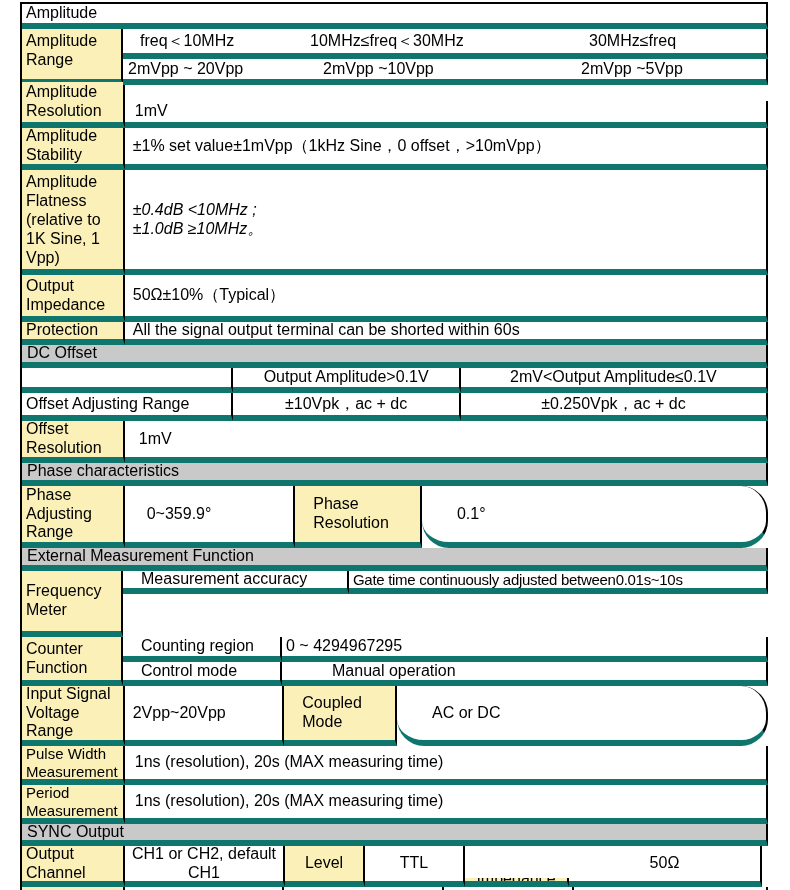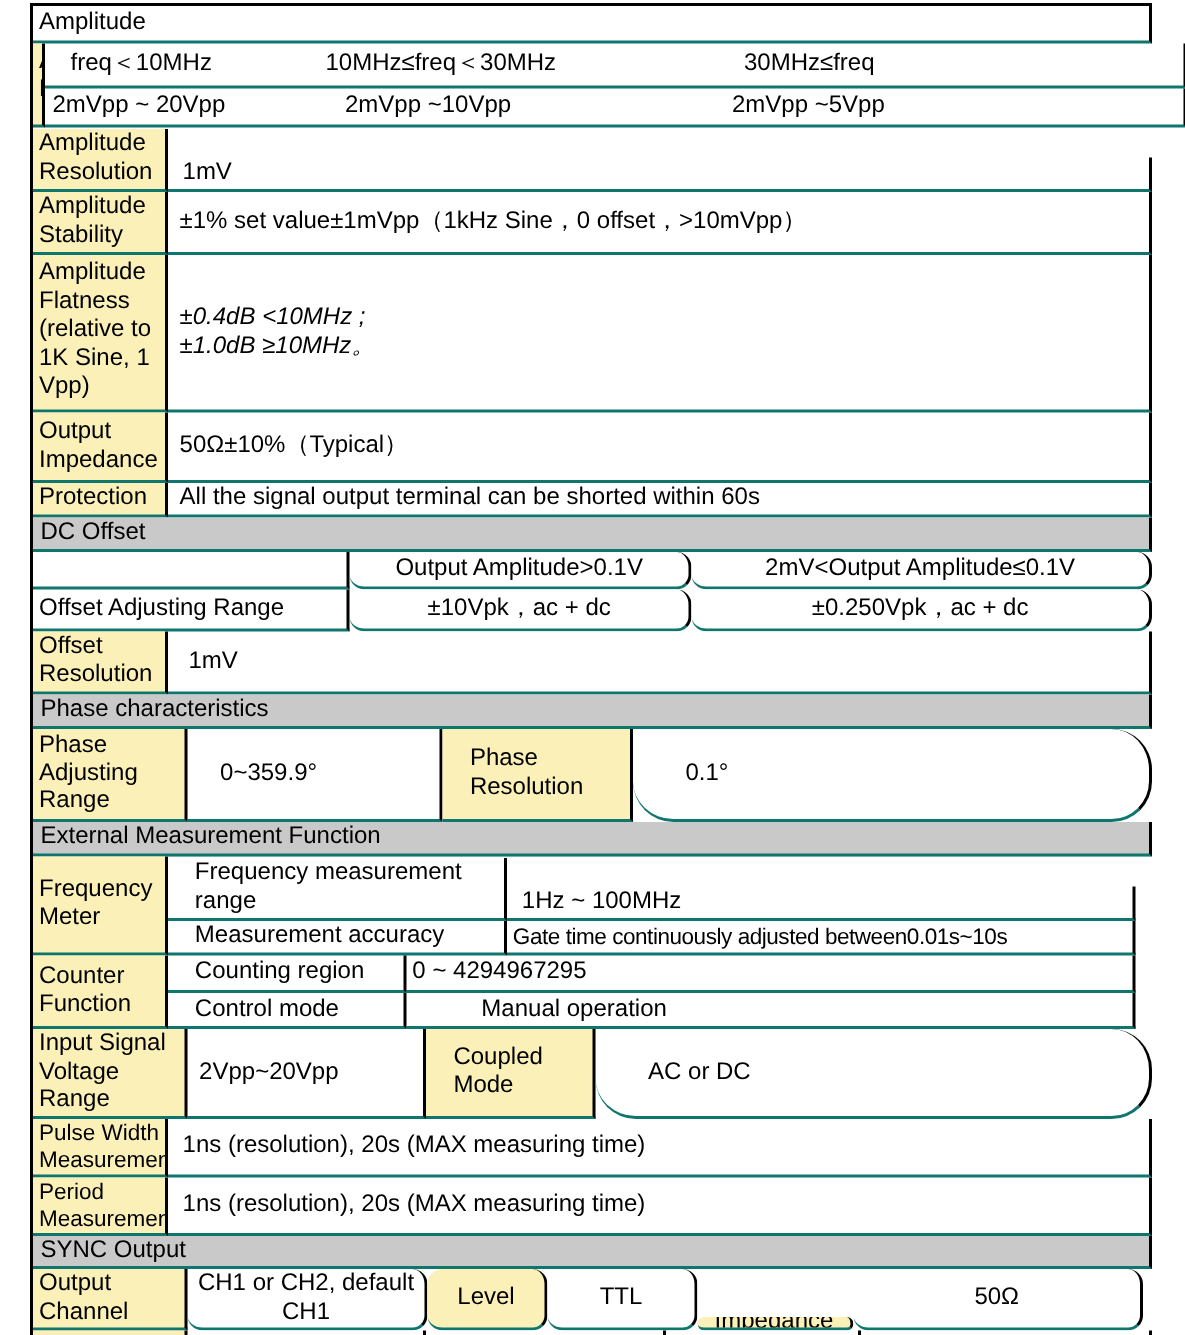--- a/index.html
+++ b/index.html
@@ -7,36 +7,36 @@
     width:790px;height:890px;overflow:hidden;background:#ffffff;
     font-family:"Liberation Sans","DejaVu Sans",sans-serif;color:#000;
   }
   .spec-table{
     position:relative;margin:2px 0 0 20px;width:748px;
     border-top:2px solid #000;border-left:2px solid #000;box-sizing:border-box;
   }
   .row{display:flex;align-items:stretch;}
   .stack{display:flex;flex-direction:column;}
   .cell{
-    box-sizing:border-box;border-right:2px solid #000;border-bottom:2px solid #0f766e;
+    box-sizing:border-box;border-right:2px solid #000;border-bottom:6px solid #0f766e;
     display:flex;align-items:center;font-size:16px;line-height:1.18;
     padding:1px 2px 1px 4px;overflow:hidden;
   }
   .label{background:var(--yellow,#FAF0B8);}
   .section{background:var(--gray,#C9C9C9);padding-left:5px;}
   .top{align-items:flex-start;padding-top:3px;}
   .rel{position:relative;}
   .pos{position:absolute;top:50%;transform:translateY(-50%);white-space:nowrap;}
-  .center{justify-content:center;text-align:center;padding-left:2px;border-radius:10px;}
+  .center{justify-content:center;text-align:center;padding-left:2px;}
   .small{font-size:15px;line-height:1.15;}
   .gate{font-size:15px;letter-spacing:-0.3px;}
   .lines{display:block;font-style:italic;}
   .noborder-b{border-bottom:none;}
   
-  .w748{width:748px;} .w645{width:761px;} .w103{width:103px;}
+  .w748{width:748px;} .w645{width:645px;} .w103{width:103px;}
   .w212{width:212px;} .w228{width:228px;} .w308{width:308px;}
   .w171{width:171px;} .w127{width:127px;} .w347{width:347px;}
   .w226{width:226px;} .w419{width:419px;} .w159{width:159px;} .w486{width:486px;}
   .w160{width:160px;} .w113{width:113px;} .w372{width:372px;}
   .w80{width:80px;} .w100{width:100px;} .w112{width:104px;margin-top:32px;} .w193{width:193px;}
   .w130{width:130px;} .w195{width:195px;}
   
   .h25{height:25px;} .h56{height:56px;} .h30{height:30px;} .h26{height:26px;}
   .h43{height:43px;align-items:flex-end;} .h42{height:42px;} .h105{height:105px;} .h47{height:47px;}
   .h23{height:23px;} .h28{height:28px;} .h62{height:62px;} .h66{height:66px;}
@@ -138,24 +138,20 @@
     <div class="cell w347 pl35">0.1°</div>
   </div>
 
   <div class="row h23">
     <div class="cell section w748">External Measurement Function</div>
   </div>
 
   <div class="row h66">
     <div class="cell label w103">Frequency Meter</div>
     <div class="stack w645">
-      <div class="row h43">
-        <div class="cell w226 pl6">Frequency measurement range</div>
-        <div class="cell w419 pl10">1Hz ~ 100MHz</div>
-      </div>
       <div class="row h23">
         <div class="cell w226 pl6">Measurement accuracy</div>
         <div class="cell w419 gate">Gate time continuously adjusted between0.01s~10s</div>
       </div>
     </div>
   </div>
 
   <div class="row h49">
     <div class="cell label w103">Counter Function</div>
     <div class="stack w645">

